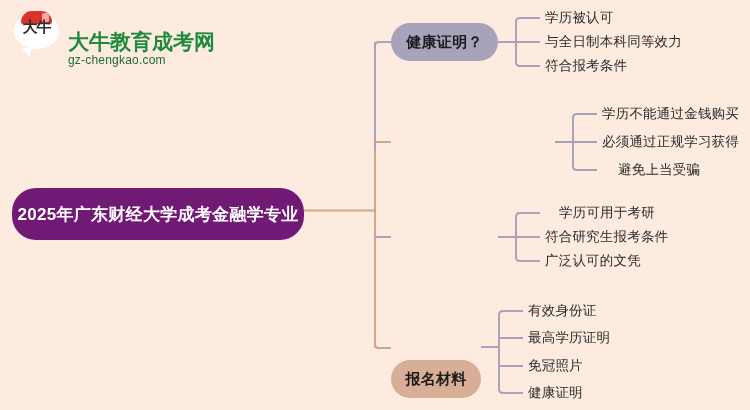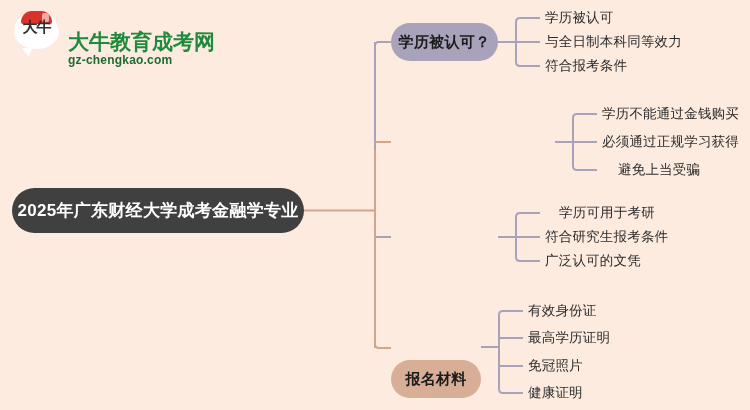--- a/index.html
+++ b/index.html
@@ -93,21 +93,21 @@
   #logo-title {
     font-size: 21px;
     font-weight: bold;
     color: #1f8a3b;
     letter-spacing: 0px;
     line-height: 23px;
     white-space: nowrap;
   }
   #logo-sub {
     font-size: 12px;
-    font-weight: bold;
+    font-weight: normal;
     color: #1f6b33;
     letter-spacing: 0.2px;
     line-height: 13px;
     white-space: nowrap;
   }
 
   
   #map {
     position: absolute;
     left: 0;
@@ -130,23 +130,23 @@
     justify-content: center;
     box-sizing: border-box;
     color: #1b1b1b;
     font-weight: bold;
     white-space: nowrap;
   }
   #root-node {
     left: 12px;
     top: 188px;
     width: 292px;
-    height: 45px;
+    height: 52px;
     border-radius: 24px;
-    background: #404040;
+    background: #701a75;
     color: #ffffff;
     font-size: 17px;
     letter-spacing: 0.3px;
   }
   .branch-node {
     height: 38px;
     border-radius: 20px;
     font-size: 15px;
     letter-spacing: 0.3px;
   }
@@ -244,21 +244,21 @@
     <path d="M499 338 H523" stroke="#a8a3bb" stroke-width="2" fill="none"></path>
     <path d="M499 366 H523" stroke="#a8a3bb" stroke-width="2" fill="none"></path>
     <path d="M503 393 H523" stroke="#a8a3bb" stroke-width="2" fill="none"></path>
   </svg>
 
   <div class="node" id="root-node">
     <span>2025年广东财经大学成考金融学专业</span>
   </div>
 
   <div class="node branch-node" id="branch-0">
-    <span>学历被认可？</span>
+    <span>健康证明？</span>
   </div>
   <div class="node branch-node" id="branch-3">
     <span>报名材料</span>
   </div>
 
   <div class="leaf" style="left:545px; top:10px;">学历被认可</div>
   <div class="leaf" style="left:545px; top:34px;text-align:center;">与全日制本科同等效力</div>
   <div class="leaf" style="left:545px; top:58px;">符合报考条件</div>
 
   <div class="leaf" style="left:602px; top:106px;">学历不能通过金钱购买</div>

